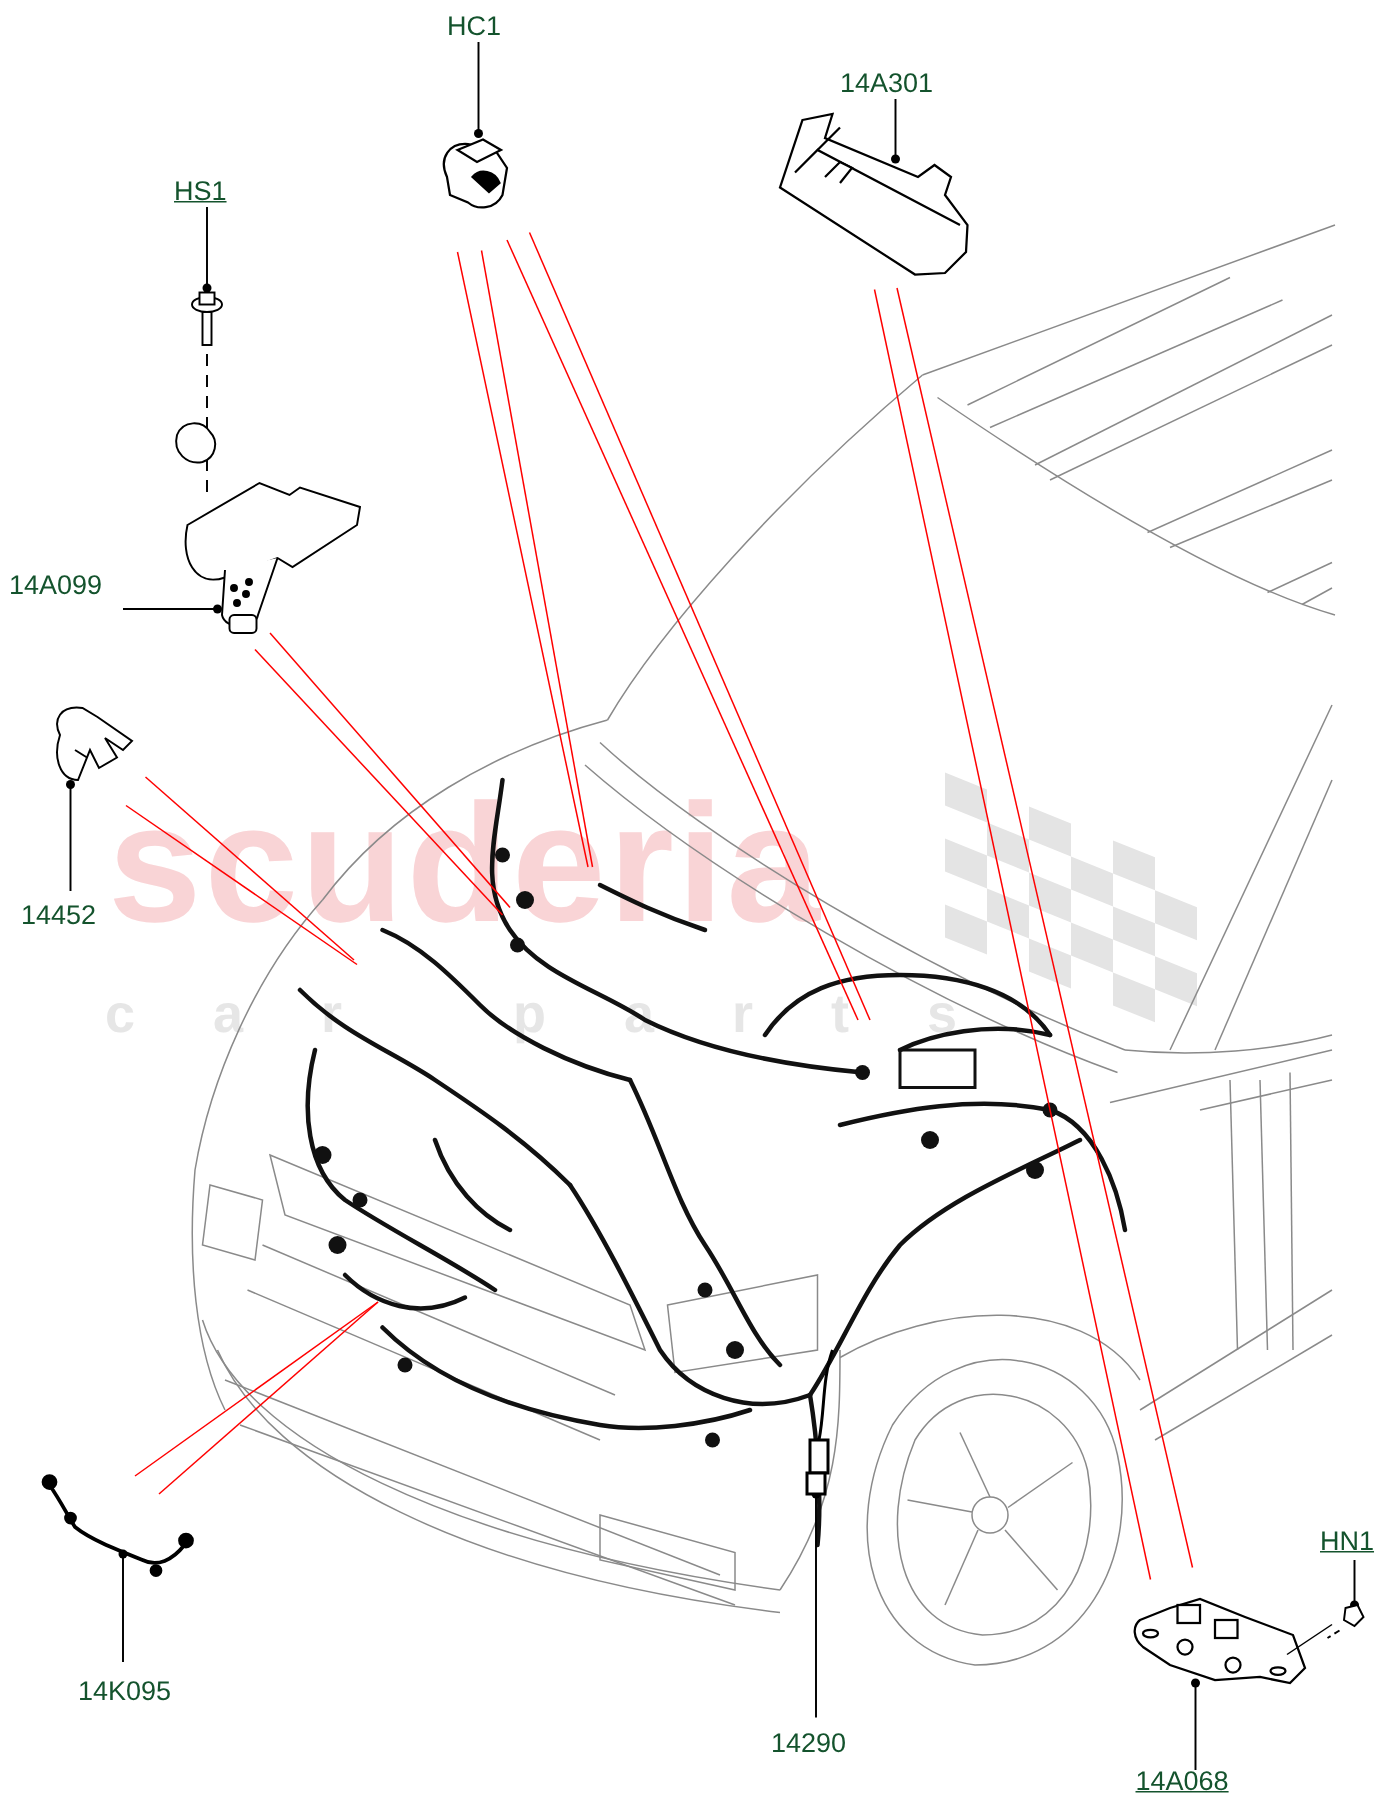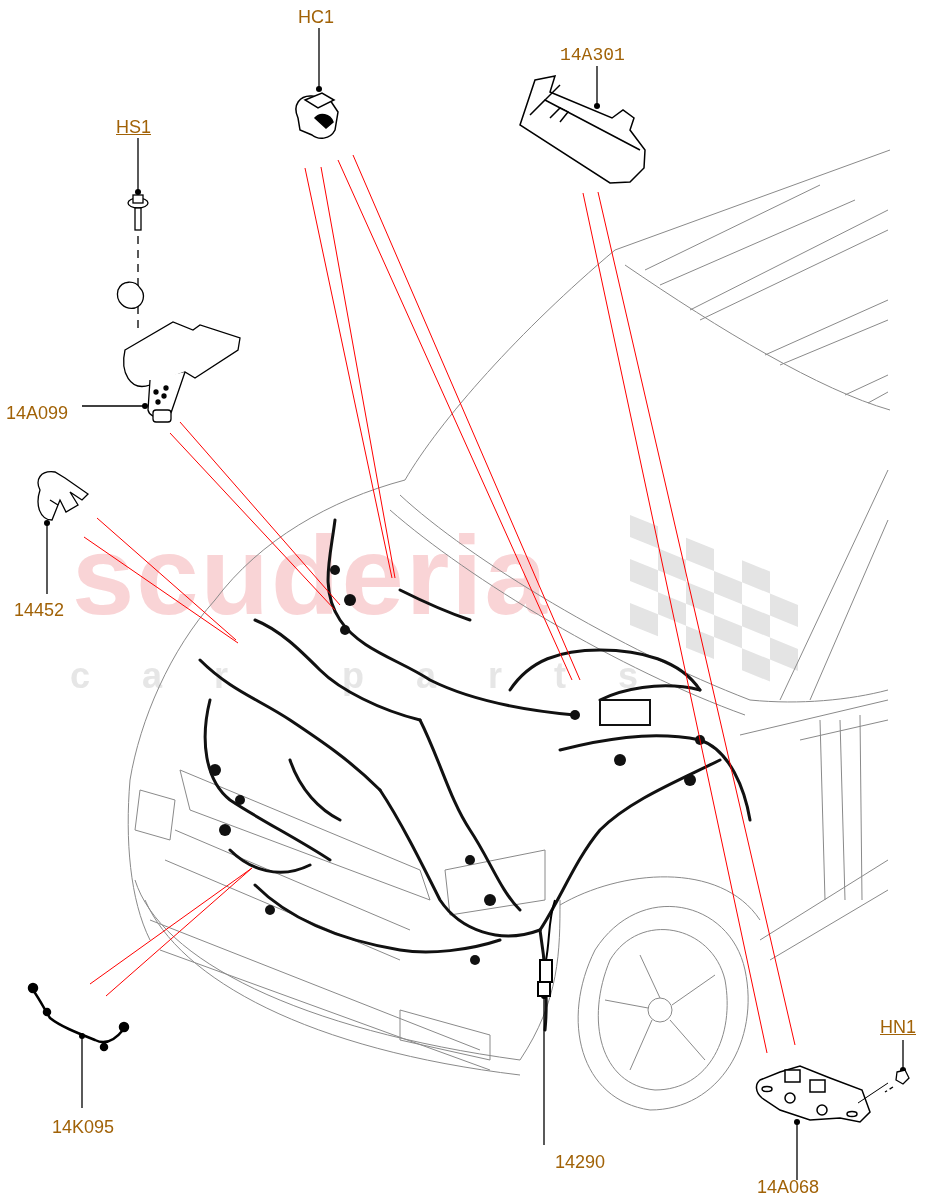--- a/index.html
+++ b/index.html
@@ -7,21 +7,21 @@
     position: relative;
     width: 929px;
     height: 1200px;
     overflow: hidden;
     background: #ffffff;
     font-family: "Liberation Sans", sans-serif;
   }
   svg.layer { position: absolute; left: 0; top: 0; }
   .callout {
     position: absolute;
-    color: #a16207;
+    color: #14532d;
     font-family: "Liberation Sans", sans-serif;
     font-size: 18px;
     line-height: 20px;
     white-space: nowrap;
     cursor: pointer;
   }
   .wm-main {
     position: absolute;
     left: 72px; top: 520px;
     font-family: "Liberation Sans", sans-serif;
@@ -284,22 +284,22 @@
       <path d="M858 1103 L888 1083" fill="none" stroke-width="1"></path>
     </g>
 
     <g stroke="#000" stroke-width="1.3" fill="#fff">
       <path d="M897 1072 L905 1070 L909 1078 L903 1084 L896 1080 Z"></path>
       <path d="M893 1087 L885 1092" stroke-dasharray="4 3" fill="none"></path>
     </g>
   </svg>
 
   <div class="callout" style="left:298px; top:7px;">HC1</div>
-  <div class="callout" style="left:560px; top:45px;font-family:Liberation Mono, monospace;">14A301</div>
+  <div class="callout" style="left:560px; top:45px;">14A301</div>
   <div class="callout" style="left:116px; top:117px;text-decoration:underline;">HS1</div>
-  <div class="callout" style="left:6px; top:403px;">14A099</div>
+  <div class="callout" style="left:6px; top:380px;">14A099</div>
   <div class="callout" style="left:14px; top:600px;text-align:center;">14452</div>
   <div class="callout" style="left:52px; top:1117px;">14K095</div>
-  <div class="callout" style="left:514px; top:1152px;margin-left:41px;">14290</div>
+  <div class="callout" style="left:514px; top:1152px;">14290</div>
   <div class="callout" style="left:880px; top:1017px;text-decoration:underline;">HN1</div>
-  <div class="callout" style="left:757px; top:1177px;">14A068</div>
+  <div class="callout" style="left:757px; top:1177px;text-decoration:underline;">14A068</div>
 
 </div>
 
 </body></html>

